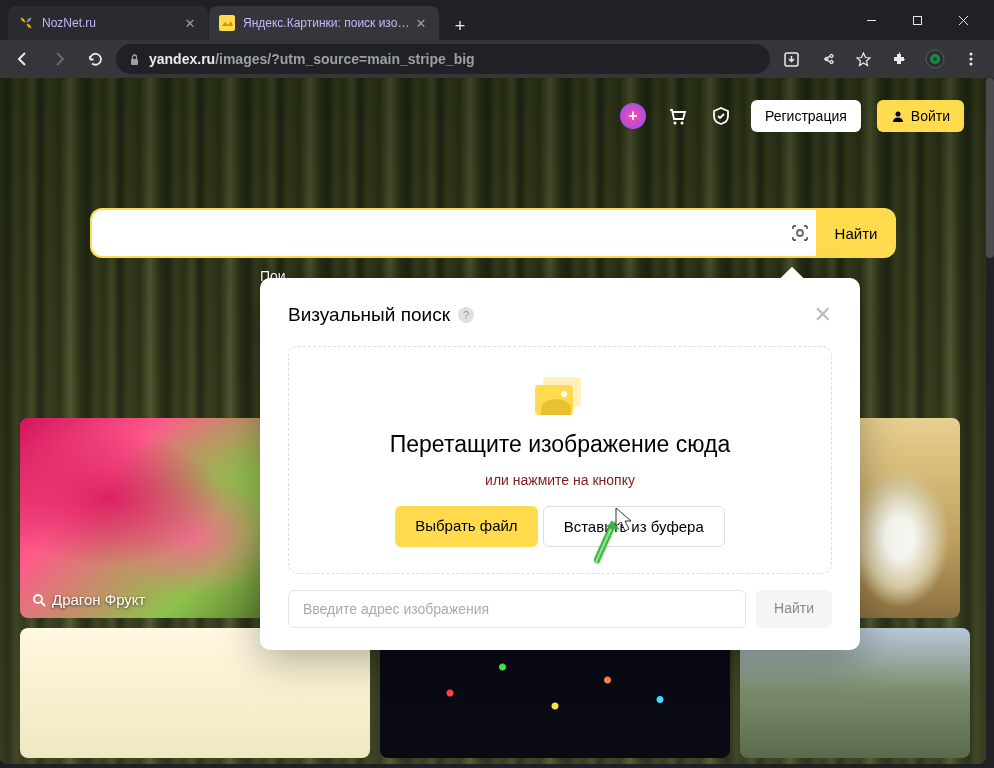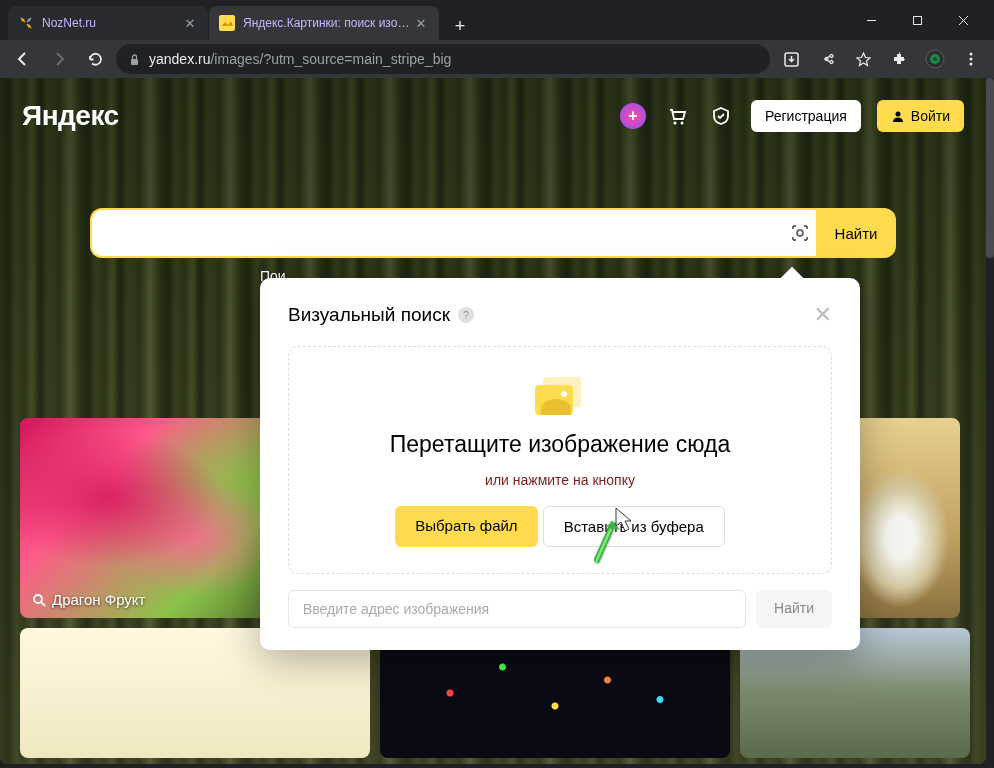--- a/index.html
+++ b/index.html
@@ -15,21 +15,21 @@
     .tab-title { flex: 1; overflow: hidden; white-space: nowrap; text-overflow: ellipsis; color: #c4b5fd; }
     .tab-close { width: 16px; height: 16px; display: flex; align-items: center; justify-content: center; color: #9aa0a6; cursor: pointer; font-size: 13px; }
     .tab-newtab { width: 28px; height: 28px; display: flex; align-items: center; justify-content: center; color: #e8eaed; cursor: pointer; margin-left: 6px; font-size: 18px; }
     .window-controls { display: flex; }
     .win-ctrl { width: 46px; height: 34px; display: flex; align-items: center; justify-content: center; color: #e8eaed; cursor: pointer; }
 
     
     .toolbar { height: 38px; background: #35363a; display: flex; align-items: center; padding: 0 8px; gap: 6px; }
     .nav-btn { width: 30px; height: 30px; display: flex; align-items: center; justify-content: center; color: #9aa0a6; cursor: pointer; border-radius: 50%; }
     .nav-btn.enabled { color: #e8eaed; }
-    .addressbar { flex: 1; height: 30px; background: #202124; border-radius: 15px; display: flex; align-items: center; padding: 0 12px; gap: 8px; }
+    .addressbar { flex: 1; height: 30px; background: #202124; border-radius: 15px; display: flex; align-items: center; padding: 0 12px; gap: 8px; font-weight: bold; }
     .lock-icon { color: #9aa0a6; }
     .url { color: #9aa0a6; font-size: 14px; flex: 1; }
     .url .domain { color: #e8eaed; }
     .toolbar-icon { width: 30px; height: 30px; display: flex; align-items: center; justify-content: center; color: #e8eaed; cursor: pointer; }
 
     
     .content { position: absolute; top: 78px; left: 0; right: 8px; bottom: 4px; overflow: hidden; background: linear-gradient(to bottom, #1a2815 0%, #2a3820 15%, #3a4825 30%, #4a5830 50%, #5a6540 100%); border-radius: 0 0 8px 8px;}
     .scrollbar-track { position: absolute; top: 78px; right: 0; width: 8px; height: 686px; background: #202124; }
     .scrollbar-thumb { width: 8px; height: 180px; background: #4a4b4f; border-radius: 4px; margin-top: 0; }
 
@@ -215,21 +215,20 @@
         <circle cx="8" cy="13" r="1.5" fill="#e8eaed"></circle>
       </svg>
     </div>
 </div>
 
 <div class="content">
   <div class="forest-bg"></div>
   <div class="forest-overlay"></div>
 
   <div class="page-header">
-    <div class="logo">Яндекс</div>
     <div class="header-right">
       <div class="hdr-icon">
           <div class="plus-circle">+</div>
         </div>
       <div class="hdr-icon">
           <svg width="22" height="22" viewBox="0 0 22 22">
             <path d="M4 5 H6 L8 14 H17 L19 7 H7" stroke="#fff" stroke-width="1.8" fill="none"></path>
             <circle cx="9" cy="18" r="1.5" fill="#fff"></circle>
             <circle cx="16" cy="18" r="1.5" fill="#fff"></circle>
           </svg>

